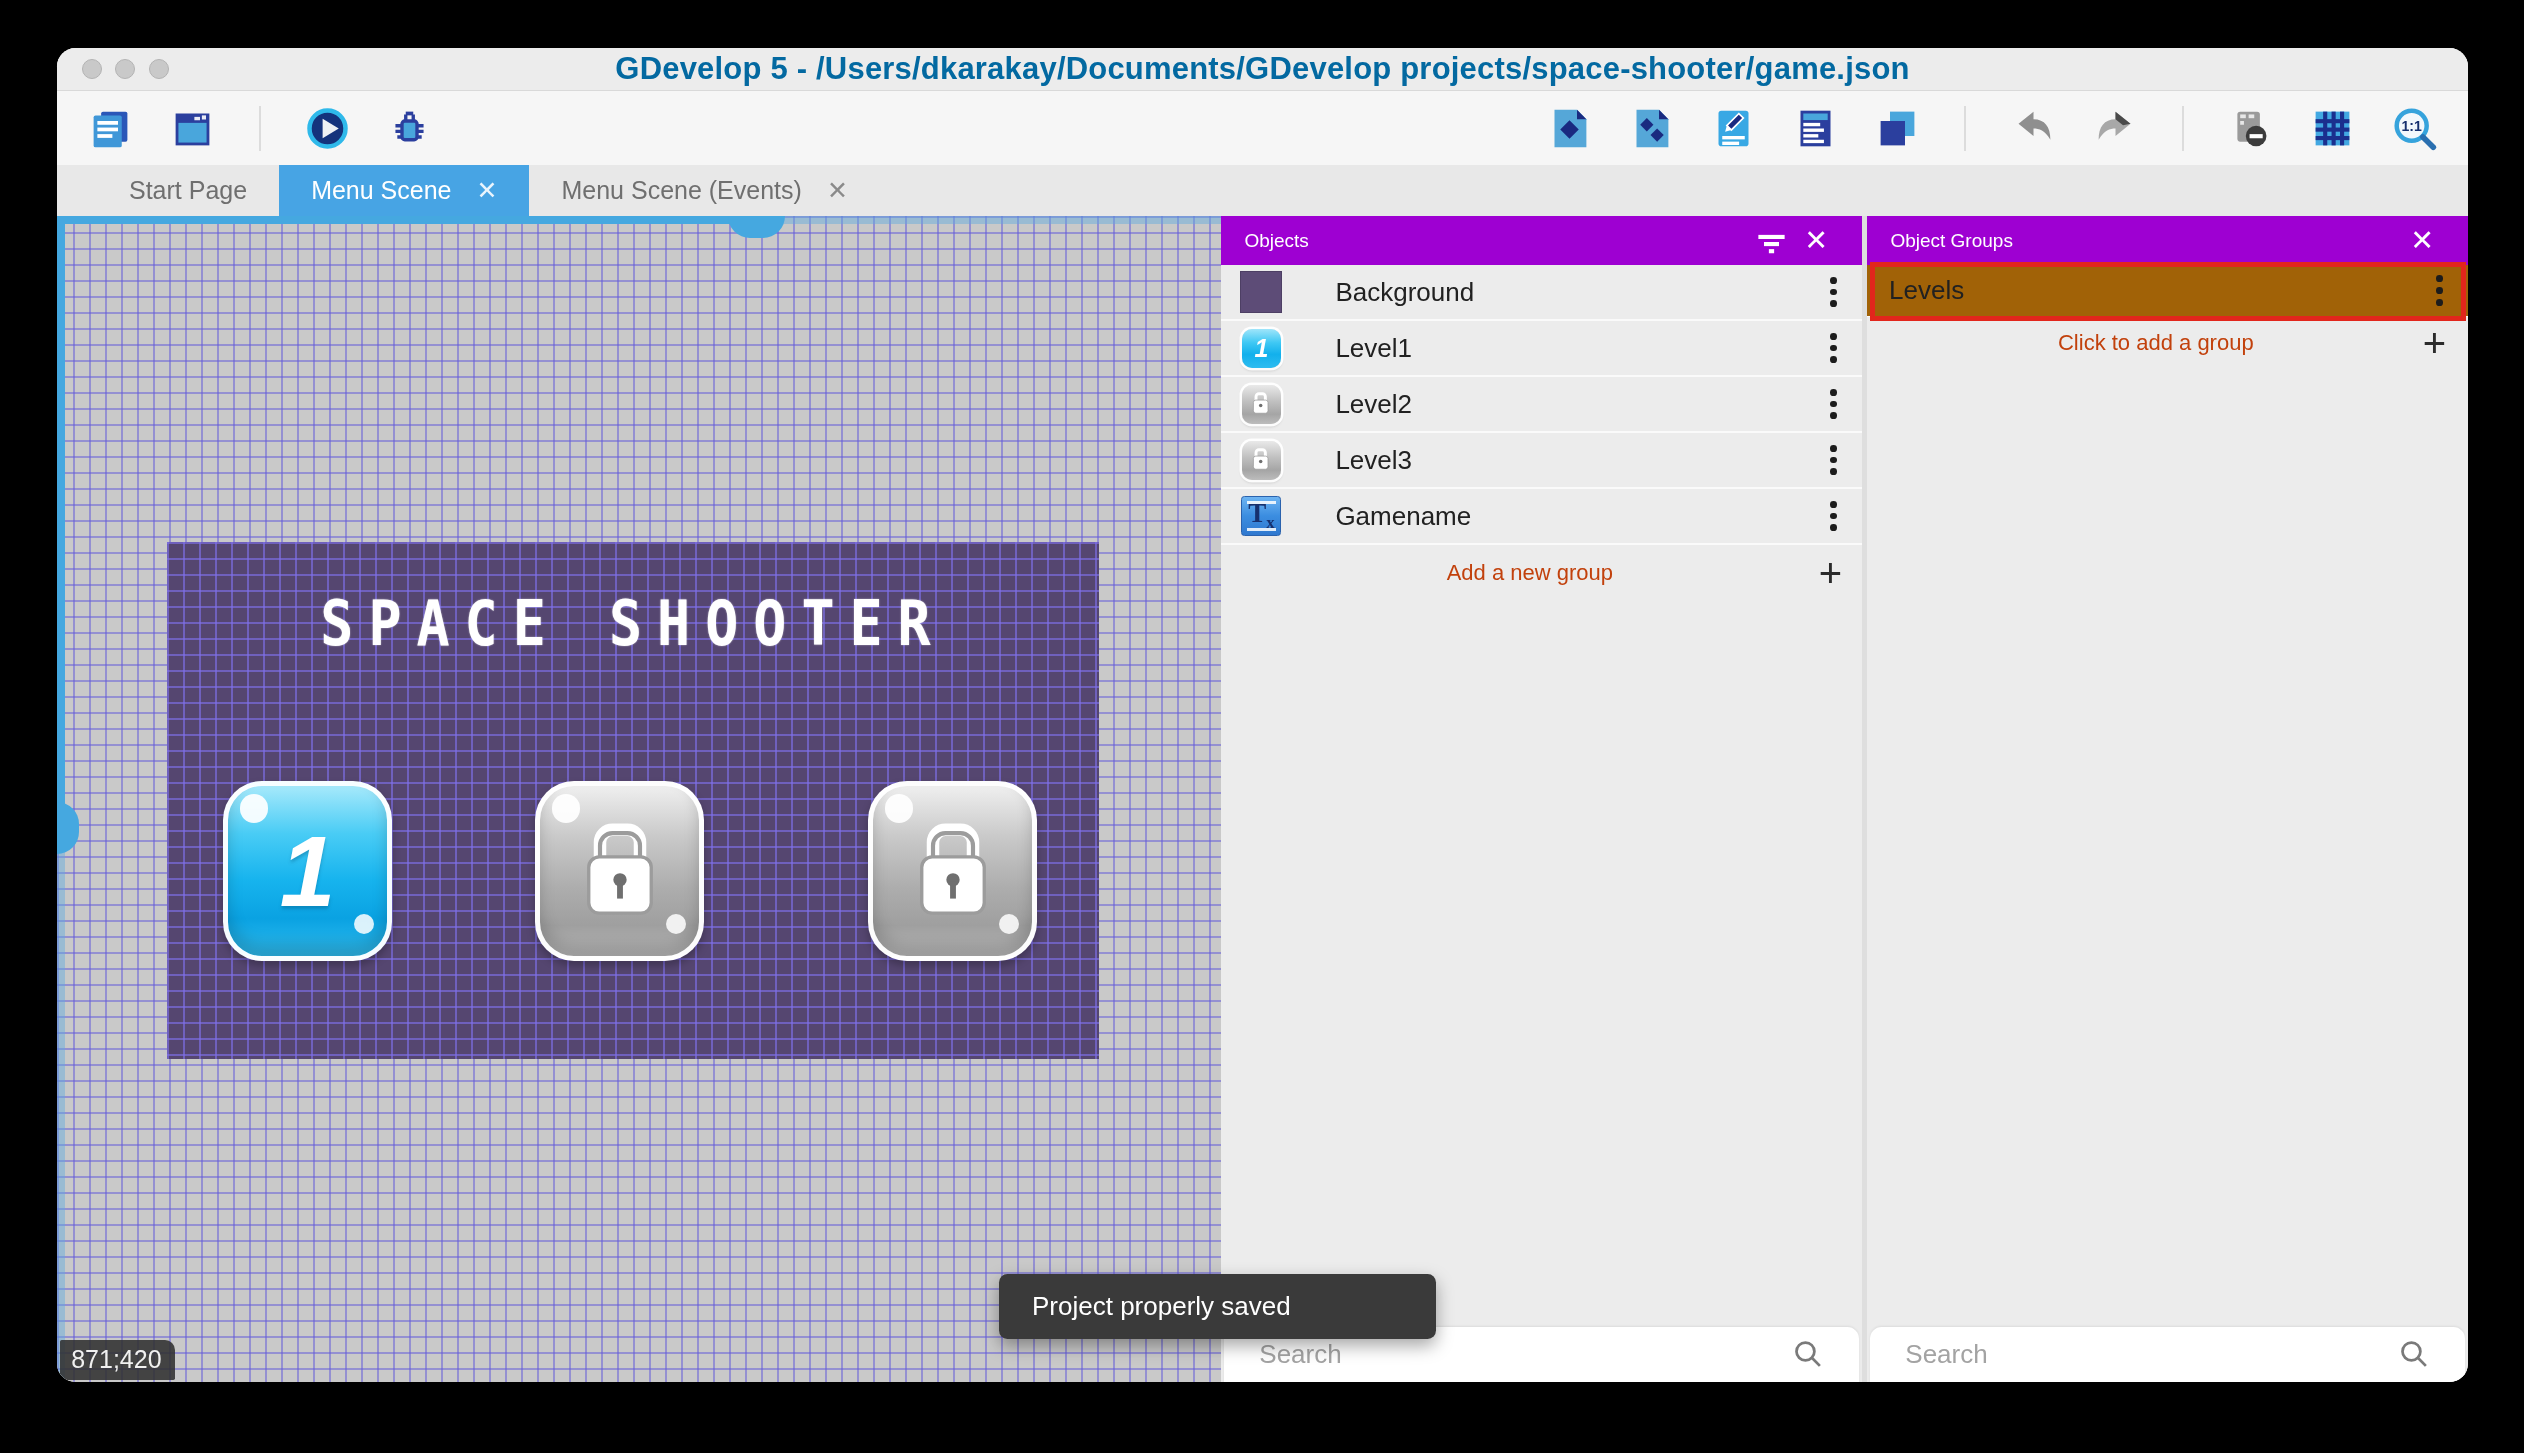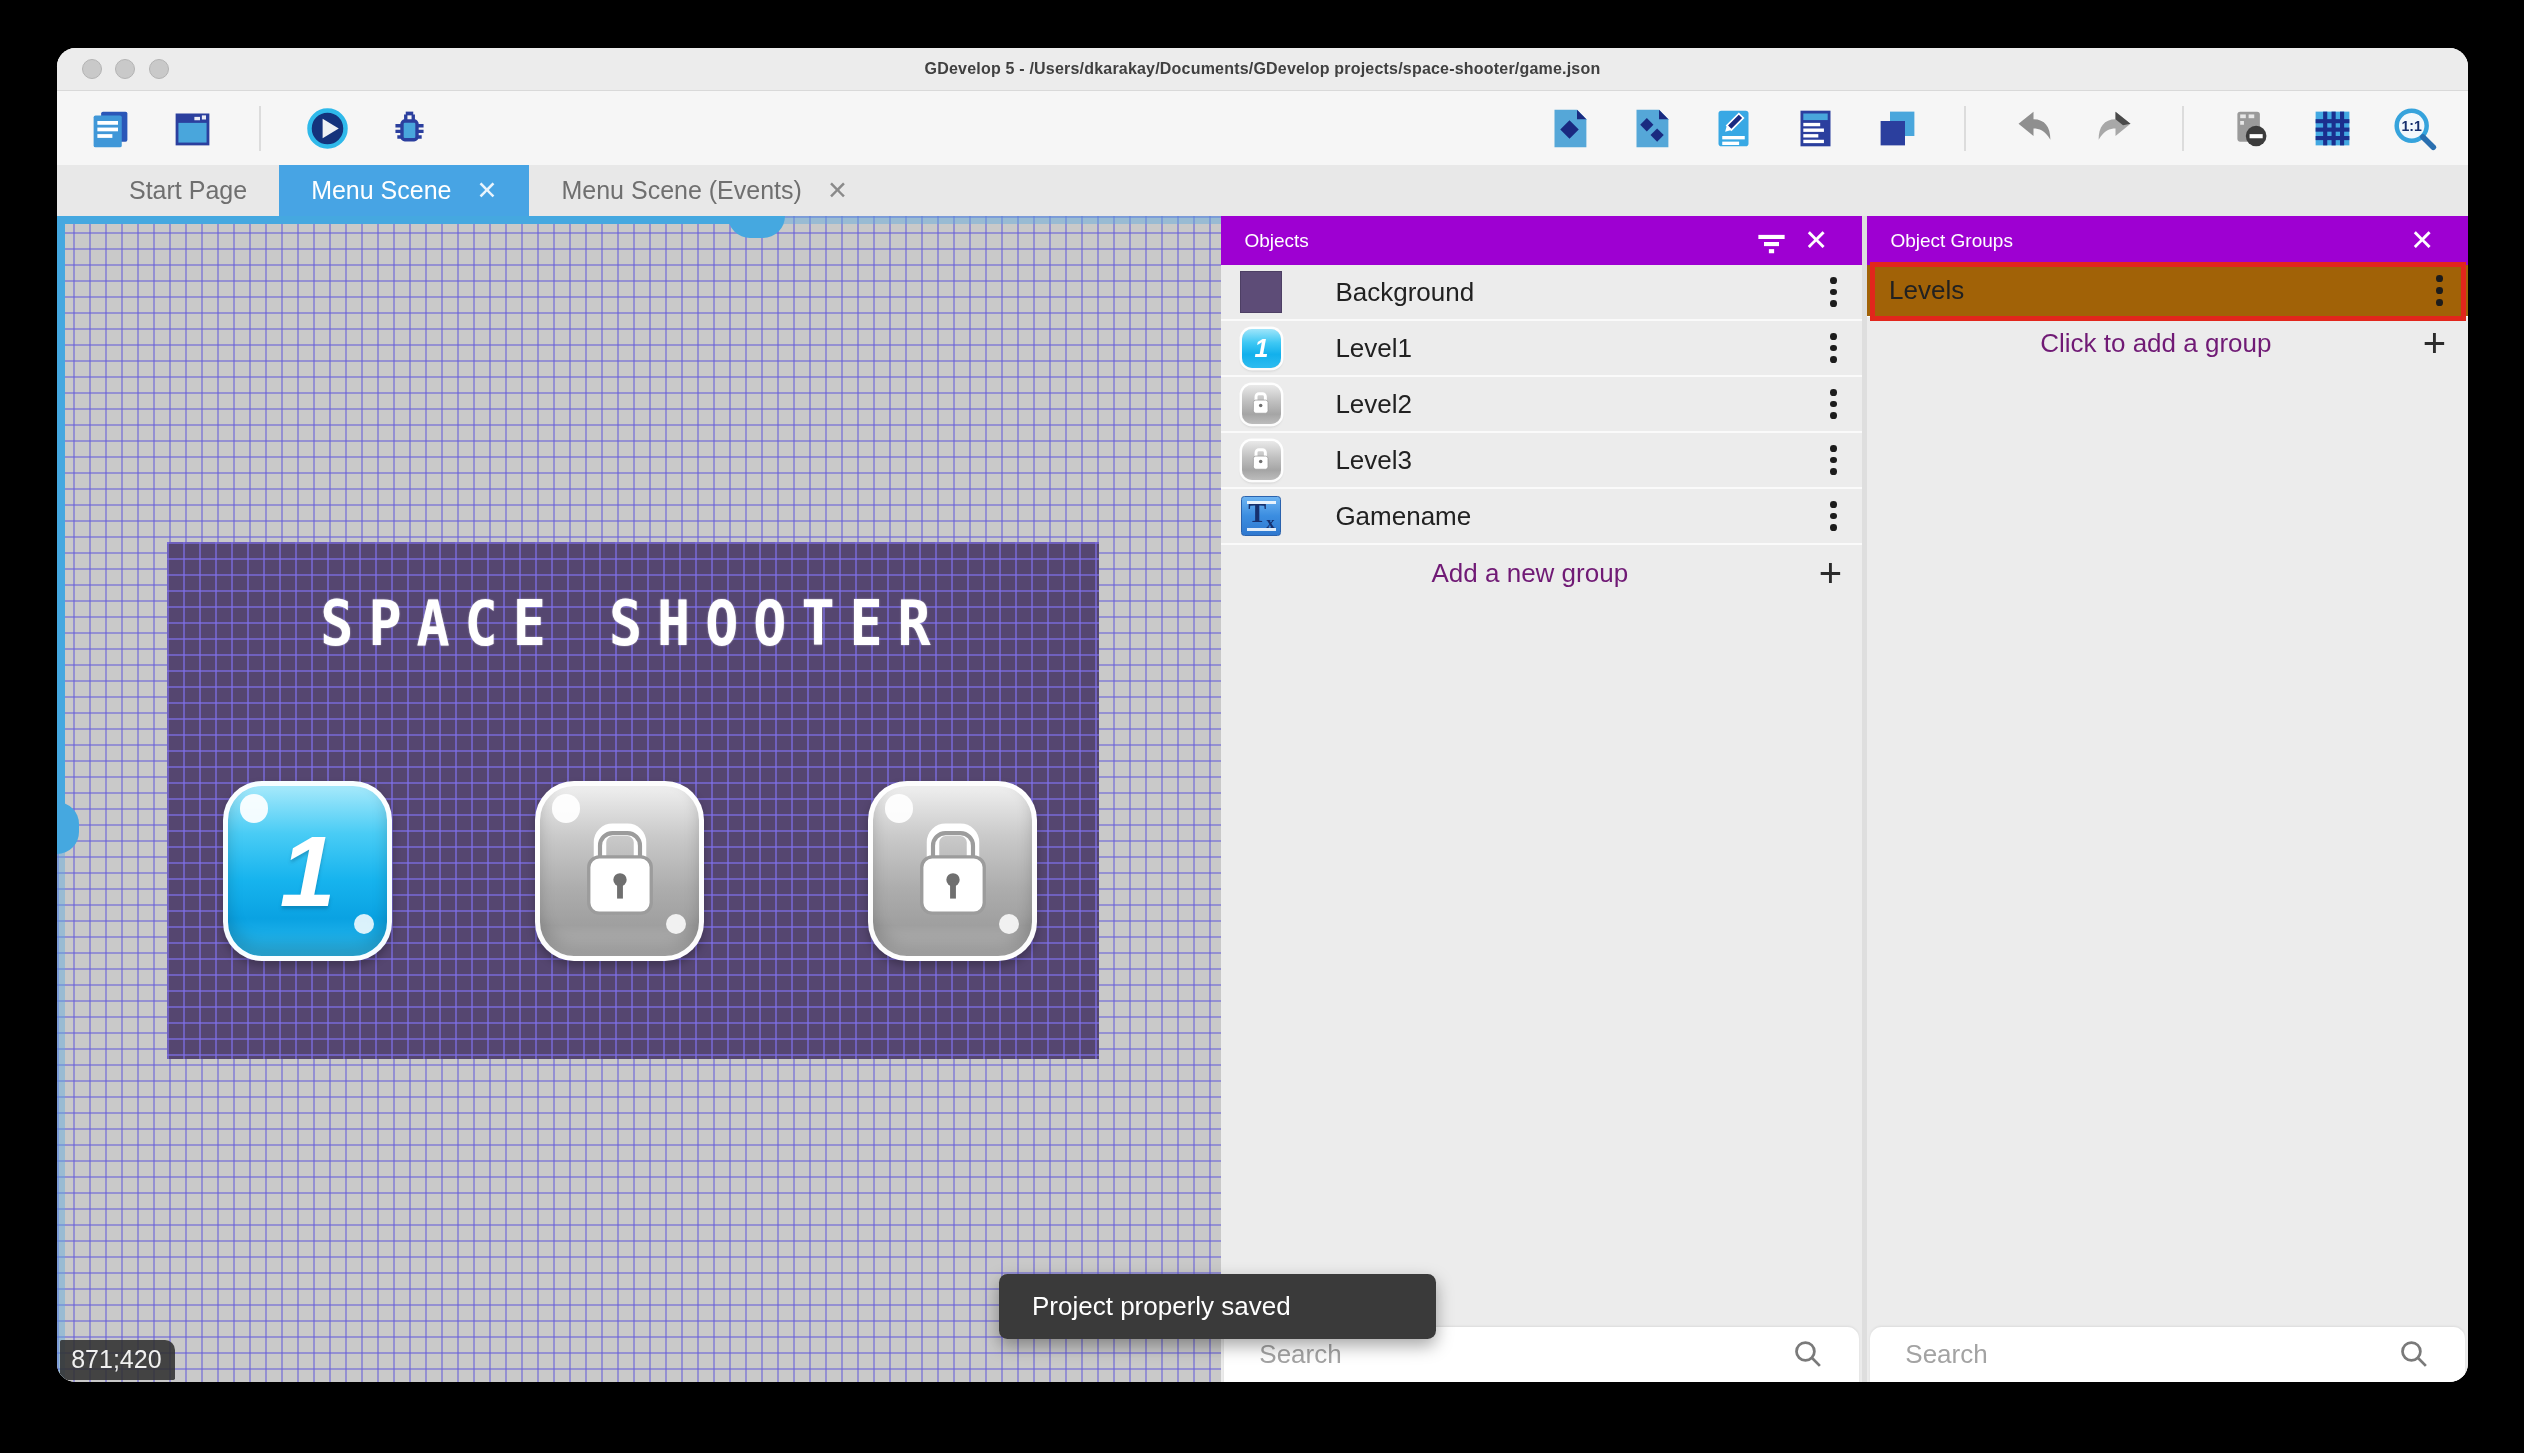--- a/index.html
+++ b/index.html
@@ -11,21 +11,21 @@
   .window { position:absolute; left:57px; top:48px; width:2411px; height:1334px;
             background:#ececec; border-radius:18.4px; overflow:hidden;
             box-shadow:0 25px 59px rgba(0,0,0,.65); display:flex; flex-direction:column; }
 
   
   .titlebar { height:43px; flex:0 0 43px; background:#ececec; position:relative;
               display:flex; align-items:center; justify-content:center;
               border-bottom:0.8px solid #d9d9d9; }
   .traffic { position:absolute; left:25px; top:0; height:100%; display:flex; align-items:center; gap:13.4px; }
   .traffic span { width:20px; height:20px; border-radius:50%; background:#c9c9c9; border:0.8px solid #b3b3b3; }
-  .win-title { color:#404040; font-size:16px; font-weight:700; letter-spacing:0.2px; }
+  .win-title { color:#0369a1; font-size:31px; font-weight:700; letter-spacing:0.2px; }
 
   
   .toolbar { height:74px; flex:0 0 74px; background:#f6f6f6; display:flex; align-items:center;
              padding:0 30px; }
   .tb-group { display:flex; align-items:center; gap:35px; }
   .tb-right { margin-left:auto; }
   .tb-sep { width:1.7px; height:45px; background:#dcdcdc; margin:0 8.4px; }
   .tb-icon { width:47px; height:47px; display:flex; align-items:center; justify-content:center; }
   .tb-icon svg { width:45px; height:45px; }
 
@@ -99,21 +99,21 @@
 
   .obj-row { height:56px; flex:0 0 56px; display:flex; align-items:center; padding:0 16.7px 0 18.4px;
              border-bottom:2.5px solid #fafafa; background:#ececec; }
   .obj-thumb { width:44px; height:44px; flex:0 0 44px; display:flex; align-items:center; justify-content:center; }
   .obj-label { margin-left:52px; font-size:26px; color:#212121; }
   .kebab { margin-left:auto; display:flex; flex-direction:column; gap:5px; padding:5px 8.4px; }
   .kebab i { width:6.7px; height:6.7px; border-radius:50%; background:#1c1c1c; }
 
   .add-row { height:56px; flex:0 0 56px; display:flex; align-items:center; padding:0 20px;
              background:#ececec; }
-  .add-label { flex:1; text-align:center; font-size:26px; color:#701a75; }
+  .add-label { flex:1; text-align:center; font-size:22px; color:#c2410c; }
   .add-plus { font-size:40px; font-weight:300; color:#2b2b2b; line-height:1; }
 
   .group-row { height:52px; flex:0 0 52px; display:flex; align-items:center; padding:0 16.7px 0 22px;
                background:#a16207; position:relative; border-bottom:1.7px solid #fafafa; }
   .group-row .obj-label { margin-left:0; }
   .group-row.highlighted::after { content:''; position:absolute; left:3.3px; right:1.7px; top:-3.3px; bottom:-5px;
                border:5px solid #e2261c; pointer-events:none; }
   .group-add { height:52px; flex:0 0 52px; display:flex; align-items:center; padding:0 22px; }
 
   .panel-fill { flex:1; background:#ececec; }

